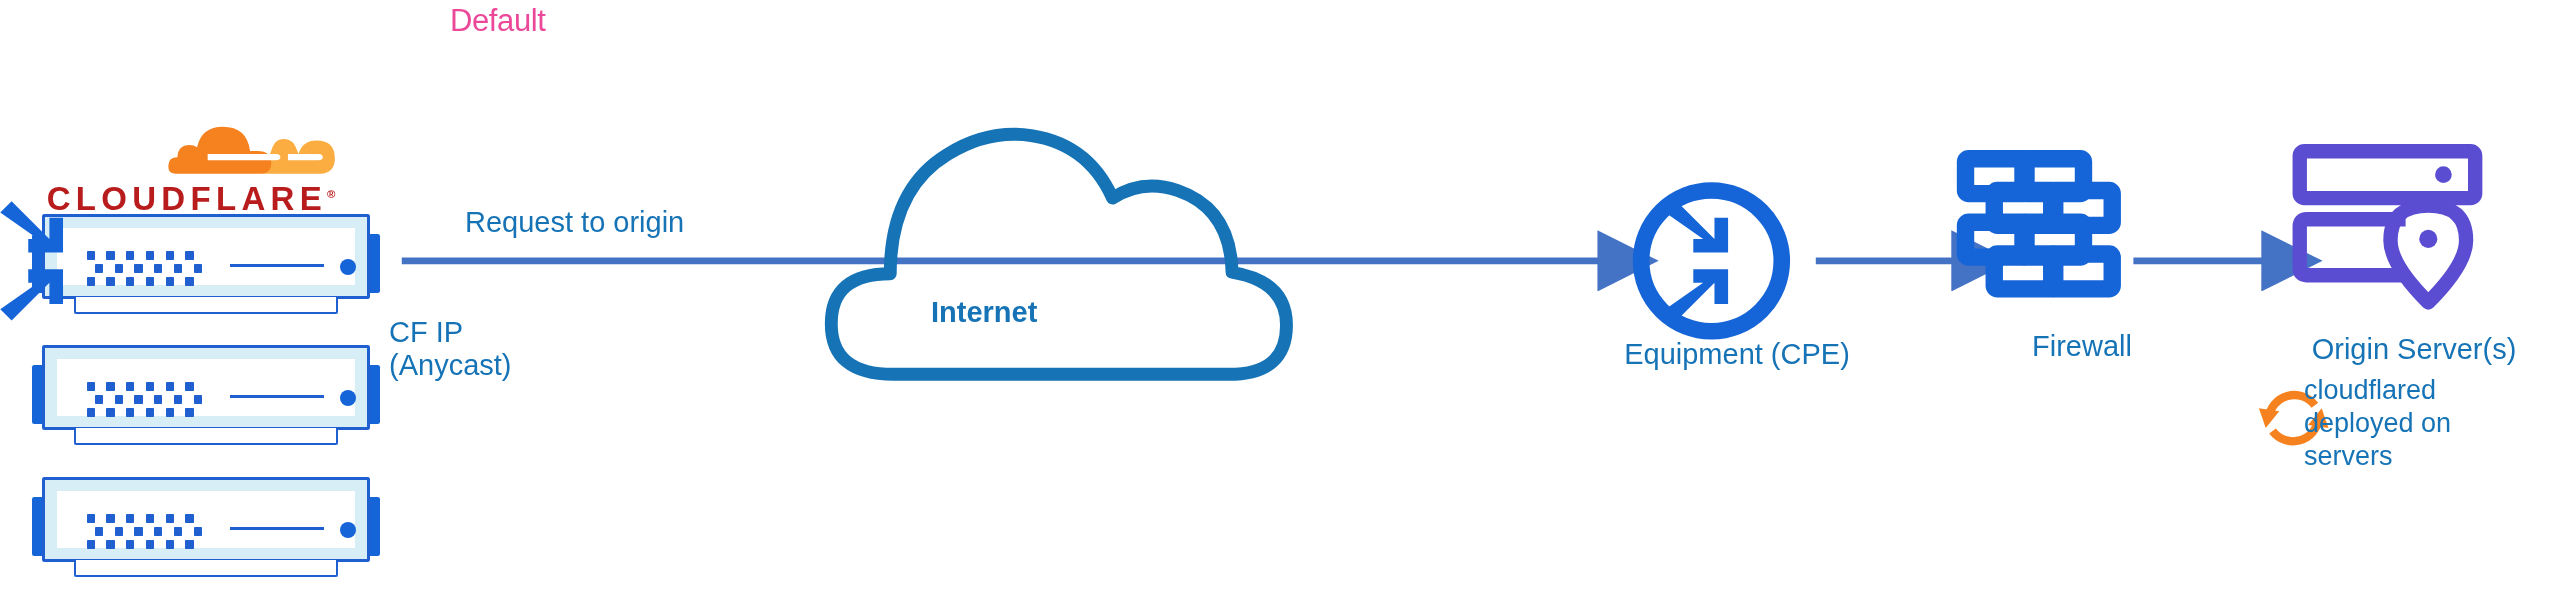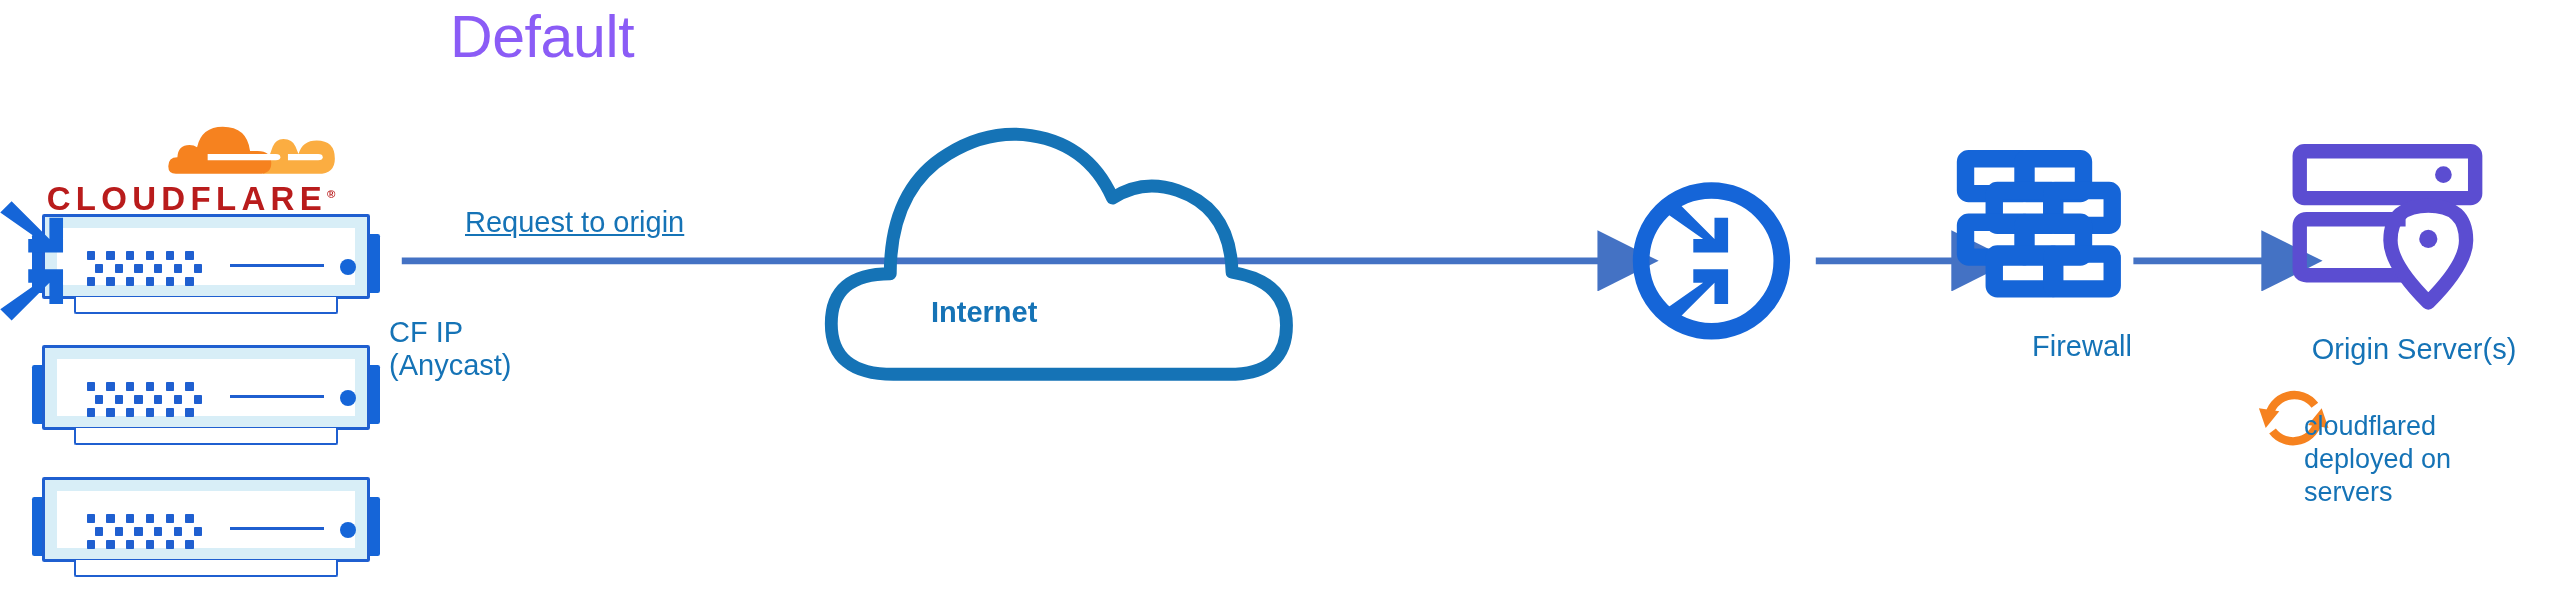--- a/index.html
+++ b/index.html
@@ -3,21 +3,21 @@
 <meta charset="utf-8">
 <style>
   html,body{margin:0;padding:0;background:#ffffff;}
   body{
     width:2576px;height:614px;position:relative;overflow:hidden;
     font-family:"Liberation Sans","DejaVu Sans",sans-serif;
     background:#ffffff;
   }
   .abs{position:absolute;}
   .diagram-title{
-    left:450px;top:3px;font-size:59px;color:#8b5cf6;
+    left:450px;top:3px;font-size:31px;color:#ec4899;
     letter-spacing:-0.4px;white-space:nowrap;
   }
   
   .cf-logo{left:32px;top:107px;width:318px;height:106px;}
   .cf-wordmark{
     position:absolute;left:0;top:73px;width:318px;text-align:center;
     font-size:33px;font-weight:bold;color:#b91c1c;letter-spacing:5.3px;
     white-space:nowrap;
   }
   .cf-wordmark sup{font-size:11.4px;letter-spacing:0;vertical-align:super;}
@@ -55,27 +55,27 @@
     background:#1f5fd0;
   }
   .rack-circle{
     position:absolute;left:283px;top:31px;width:16.6px;height:16.6px;
     border-radius:50%;background:#1565d8;
   }
   
   .lbl{color:#1573b6;font-size:29px;line-height:33px;white-space:nowrap;}
   .lbl-c{color:#1573b6;font-size:29px;line-height:33px;text-align:center;}
   .cf-ip{left:389px;top:278px;margin-top:38px;}
-  .req-origin{left:465px;top:206px;text-decoration:underline;}
+  .req-origin{left:465px;top:206px;}
   .internet-lbl{left:931px;top:296px;width:250px;text-align:left;font-weight:bold;}
   .cpe-lbl{left:1548px;top:338px;width:378px;text-align:center;}
   .fw-lbl{left:1893px;top:330px;width:378px;}
   .origin-lbl{left:2240px;top:333px;width:348px;text-align:center;}
   .cloudflared-lbl{
-    left:2304px;top:410px;width:189px;color:#1573b6;font-size:27px;
+    left:2304px;top:374px;width:189px;color:#1573b6;font-size:27px;
     line-height:33px;
   }
   
   .svg-layer{left:0;top:0;width:2576px;height:614px;pointer-events:none;}
 </style>
 </head>
 <body>
 
 <div class="abs diagram-title">Default</div>
 
@@ -216,20 +216,21 @@
 <div class="abs lbl req-origin">Request to origin</div>
 
 <div class="abs lbl cf-ip">
   <div>CF IP</div>
   <div>(Anycast)</div>
 </div>
 
 <div class="abs lbl-c internet-lbl">Internet</div>
 
 <div class="abs lbl-c cpe-lbl">
+  <div>Equipment (CPE)</div>
 </div>
 
 <div class="abs lbl-c fw-lbl">
   <div>Firewall</div>
 </div>
 
 <div class="abs lbl-c origin-lbl">Origin Server(s)</div>
 
 <div class="abs cloudflared-lbl">
   <div>cloudflared</div>

